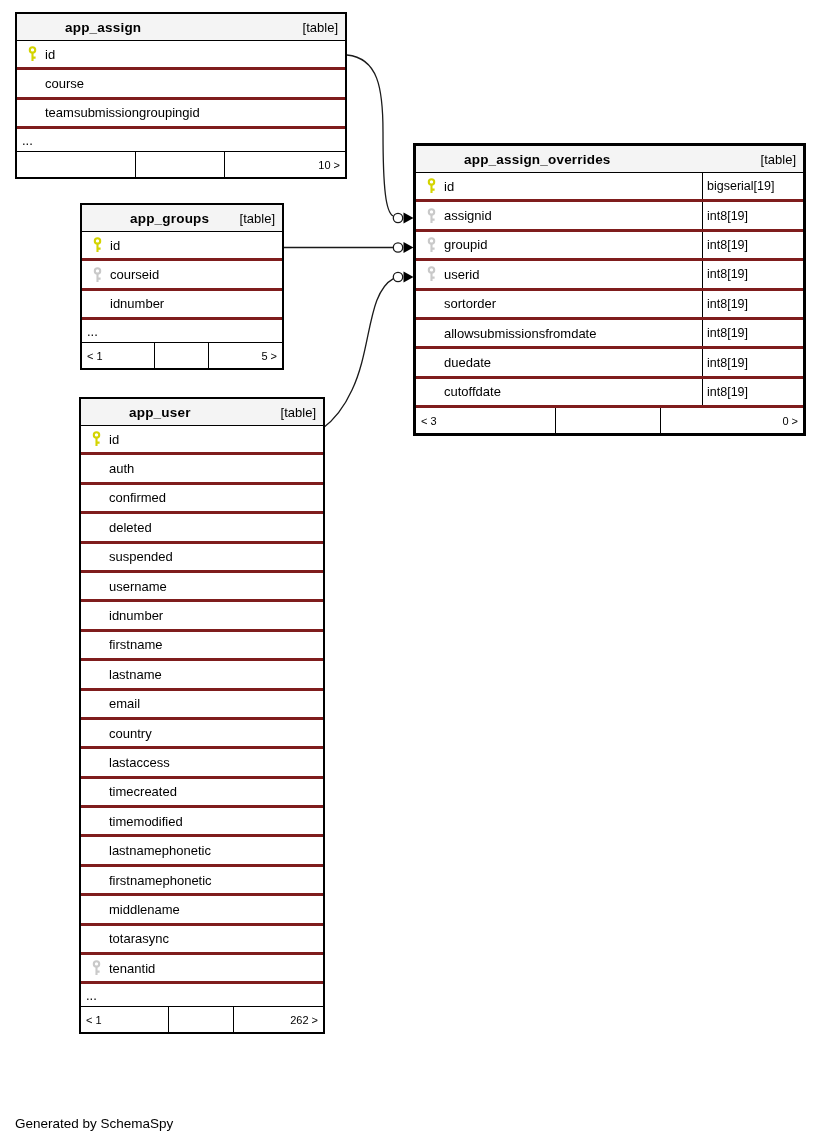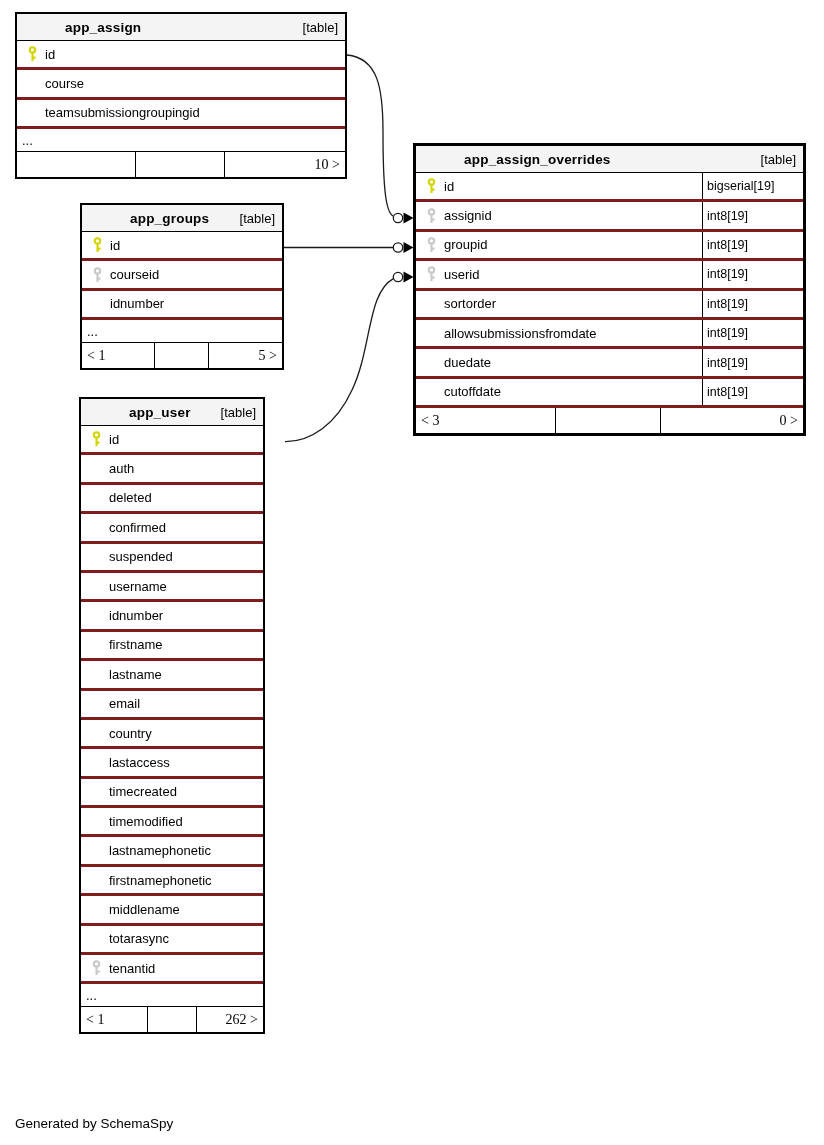--- a/index.html
+++ b/index.html
@@ -76,22 +76,21 @@
     border-bottom:1px solid #000;
     padding-left:5px;
     box-sizing:border-box;
     font-size:13px;
   }
   .tbl-footer{
     height:25px;
     display:grid;
     grid-template-columns:36% 27% auto;
     box-sizing:border-box;
-    font-size:14px;
-    font-family:Liberation Serif, serif;
+    font-size:11px;
   }
   .tbl-footer .cell{
     display:flex;
     align-items:center;
     padding:0 5px;
     box-sizing:border-box;
     white-space:nowrap;
   }
   .tbl-footer .cell.c1{border-left:1px solid #000;}
   .tbl-footer .cell.c2{border-left:1px solid #000;justify-content:flex-end;}
@@ -255,45 +254,45 @@
         <span class="col-name">cutoffdate</span>
         <span class="col-type">int8[19]</span>
       </div>
       <div class="tbl-footer">
         <span class="cell c0">&lt; 3</span>
         <span class="cell c1"></span>
         <span class="cell c2">0 &gt;</span>
       </div>
     </div>
 
-  <div class="tbl" style="left:79px;top:397px;width:186px">
+  <div class="tbl" style="left:79px;top:397px;width:246px">
       <div class="tbl-header">
         <span class="tbl-title">app_user</span>
         <span class="tbl-badge">[table]</span>
       </div>
       <div class="col-row">
         <span class="key-slot">
           <svg width="9" height="16" viewBox="0 0 9 16">
             <circle cx="4.5" cy="3.9" r="2.7" fill="none" stroke="#d4d400" stroke-width="2.1"></circle>
             <path d="M4.5 6.6 L4.5 15 M4.5 11.6 L7.6 11.6" stroke="#d4d400" stroke-width="2.1" fill="none"></path>
           </svg>
         </span>
         <span class="col-name">id</span>
       </div>
       <div class="col-row">
         <span class="key-slot"></span>
         <span class="col-name">auth</span>
       </div>
       <div class="col-row">
         <span class="key-slot"></span>
+        <span class="col-name">confirmed</span>
+      </div>
+      <div class="col-row">
+        <span class="key-slot"></span>
         <span class="col-name">deleted</span>
-      </div>
-      <div class="col-row">
-        <span class="key-slot"></span>
-        <span class="col-name">confirmed</span>
       </div>
       <div class="col-row">
         <span class="key-slot"></span>
         <span class="col-name">suspended</span>
       </div>
       <div class="col-row">
         <span class="key-slot"></span>
         <span class="col-name">username</span>
       </div>
       <div class="col-row">

